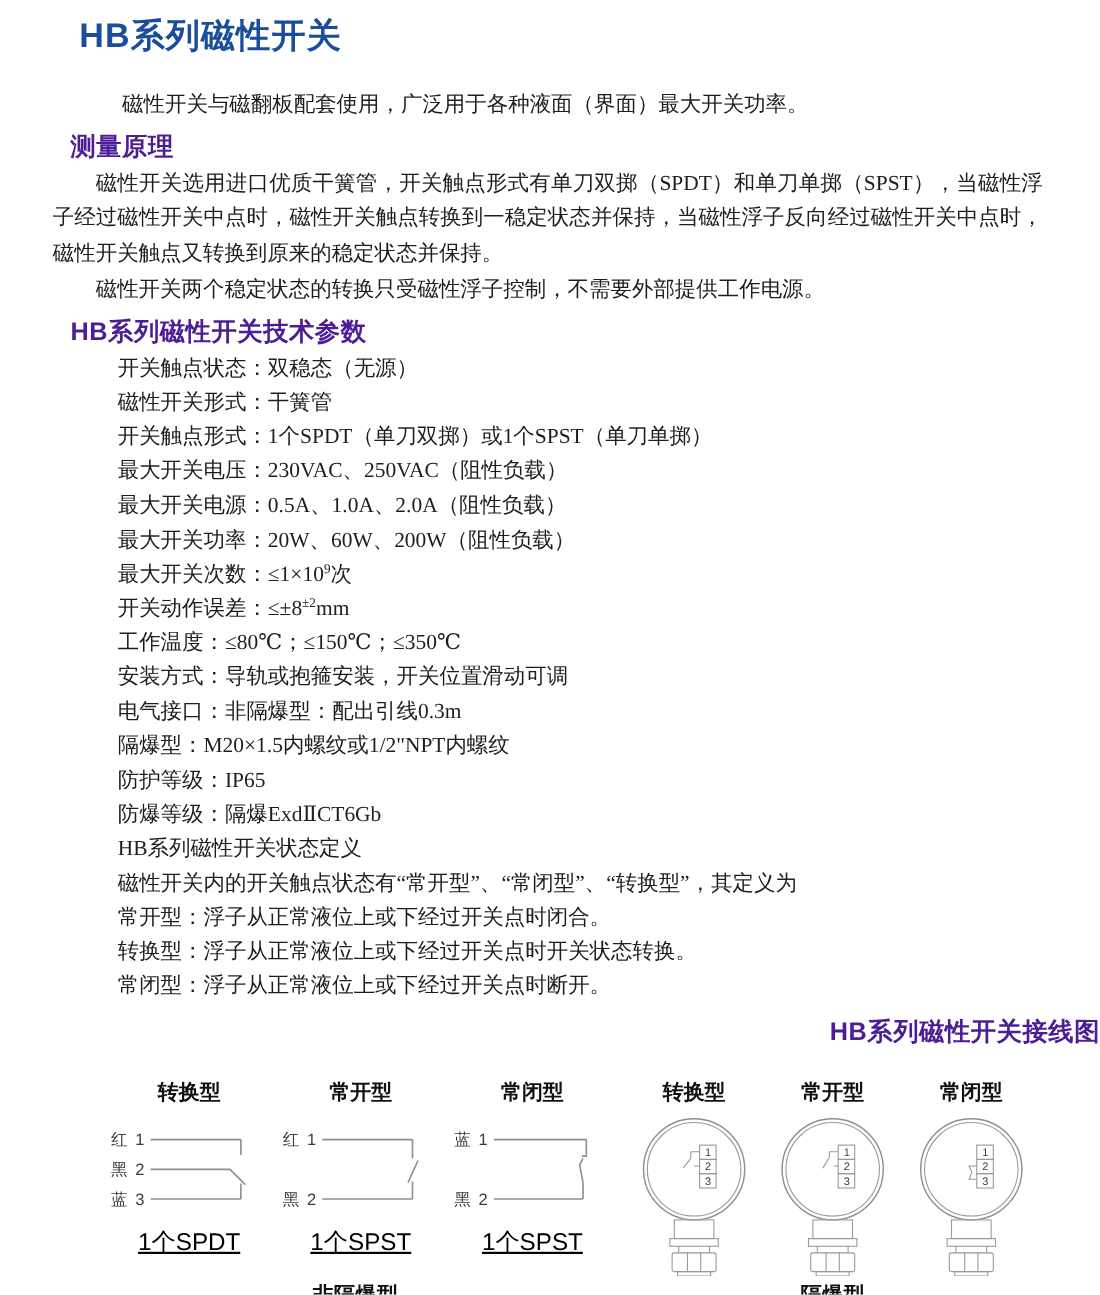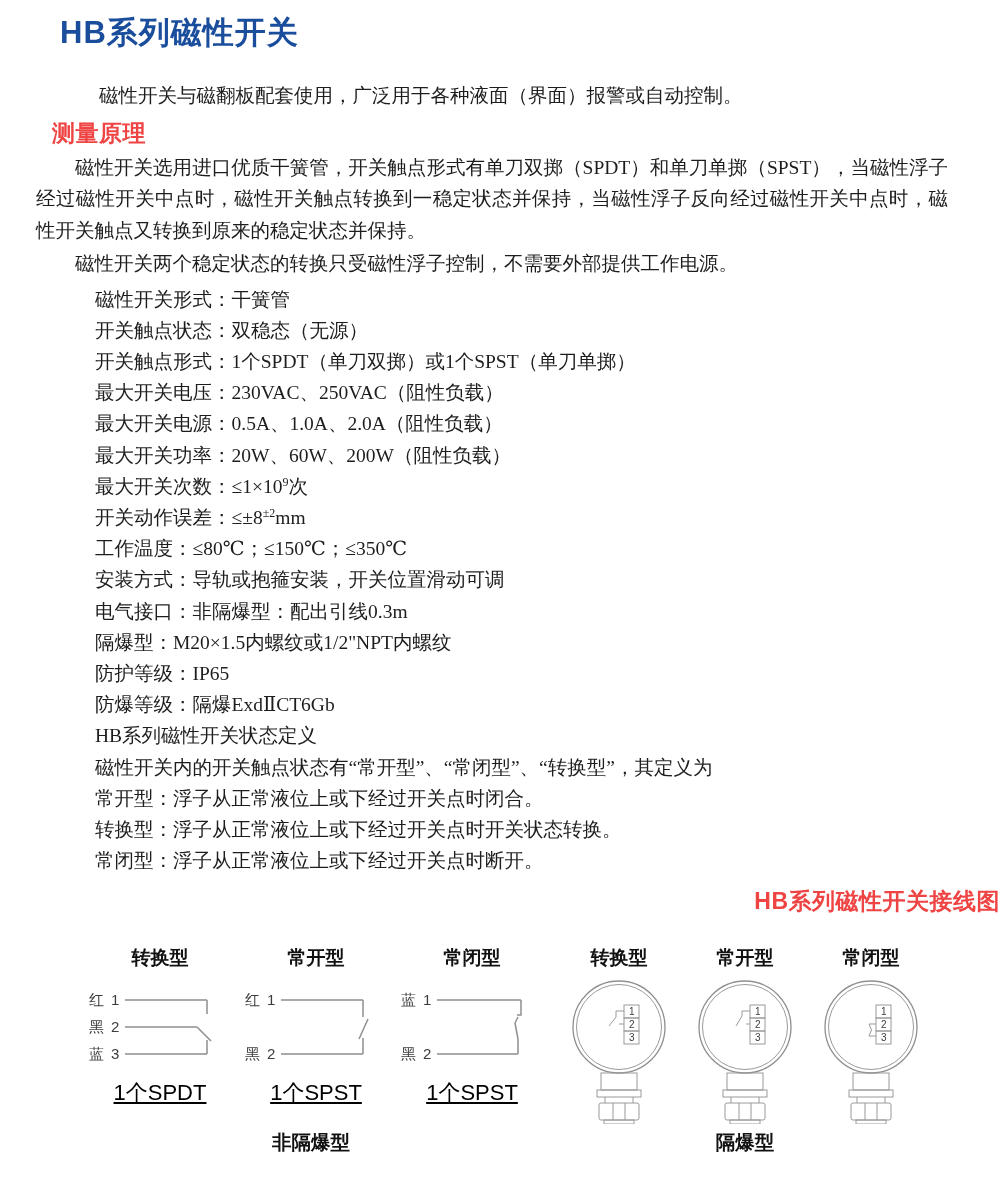--- a/index.html
+++ b/index.html
@@ -4,40 +4,41 @@
 <style>
   * { margin:0; padding:0; box-sizing:border-box; }
   html,body { background:#ffffff; }
   .page {
     position:relative;
     width:1000px; height:1177px;
     background:#ffffff;
     overflow:hidden;
     font-family:"Liberation Serif","DejaVu Serif",serif;
     color:#1d1d1d;
+    padding-left:12px;
   }
   .doc-title {
     margin:14px 0 0 60px;
     font-family:"Liberation Sans","DejaVu Sans",sans-serif;
     font-weight:bold;
     font-size:31px; line-height:38px;
     color:#1a4e9c;
     letter-spacing:1px;
   }
   .intro {
     margin:28px 55px 0 60px;
     font-size:19.5px; line-height:31.5px;
     text-indent:2em;
   }
   .sec-heading {
     margin:6px 0 4px 52px;
     font-family:"Liberation Sans","DejaVu Sans",sans-serif;
     font-weight:bold;
     font-size:23px; line-height:30px;
-    color:#ef4444;
+    color:#4c1d95;
     letter-spacing:0.5px;
   }
   .body-para {
     margin:2px 52px 0 36px;
     font-size:19.5px; line-height:31.5px;
     text-indent:2em;
     text-align:justify;
   }
   .spec-list { margin:4px 0 0 95px; }
   .spec-line {
@@ -95,29 +96,30 @@
   svg .outline { stroke:#8f8f8f; stroke-width:1.3; fill:none; }
   svg .thin { stroke:#9a9a9a; stroke-width:1; fill:none; }
 </style>
 </head>
 <body>
 
 <div class="page">
 
   <h1 class="doc-title">HB系列磁性开关</h1>
 
-  <p class="intro">磁性开关与磁翻板配套使用，广泛用于各种液面（界面）报警或自动控制。</p>
+  <p class="intro">磁性开关与磁翻板配套使用，广泛用于各种液面（界面）最大开关功率。</p>
 
   <h2 class="sec-heading">测量原理</h2>
   <p class="body-para">磁性开关选用进口优质干簧管，开关触点形式有单刀双掷（SPDT）和单刀单掷（SPST），当磁性浮子经过磁性开关中点时，磁性开关触点转换到一稳定状态并保持，当磁性浮子反向经过磁性开关中点时，磁性开关触点又转换到原来的稳定状态并保持。</p>
   <p class="body-para">磁性开关两个稳定状态的转换只受磁性浮子控制，不需要外部提供工作电源。</p>
 
+  <h2 class="sec-heading">HB系列磁性开关技术参数</h2>
   <div class="spec-list">
+      <div class="spec-line"><span>开关触点状态：双稳态（无源）</span></div>
       <div class="spec-line"><span>磁性开关形式：干簧管</span></div>
-      <div class="spec-line"><span>开关触点状态：双稳态（无源）</span></div>
       <div class="spec-line"><span>开关触点形式：1个SPDT（单刀双掷）或1个SPST（单刀单掷）</span></div>
       <div class="spec-line"><span>最大开关电压：230VAC、250VAC（阻性负载）</span></div>
       <div class="spec-line"><span>最大开关电源：0.5A、1.0A、2.0A（阻性负载）</span></div>
       <div class="spec-line"><span>最大开关功率：20W、60W、200W（阻性负载）</span></div>
       <div class="spec-line"><span>最大开关次数：≤1×10</span><sup>9</sup><span>次</span></div>
       <div class="spec-line"><span>开关动作误差：≤±8</span><sup>±2</sup><span>mm</span></div>
       <div class="spec-line"><span>工作温度：≤80℃；≤150℃；≤350℃</span></div>
       <div class="spec-line"><span>安装方式：导轨或抱箍安装，开关位置滑动可调</span></div>
       <div class="spec-line"><span>电气接口：非隔爆型：配出引线0.3m</span></div>
       <div class="spec-line"><span>隔爆型：M20×1.5内螺纹或1/2"NPT内螺纹</span></div>

